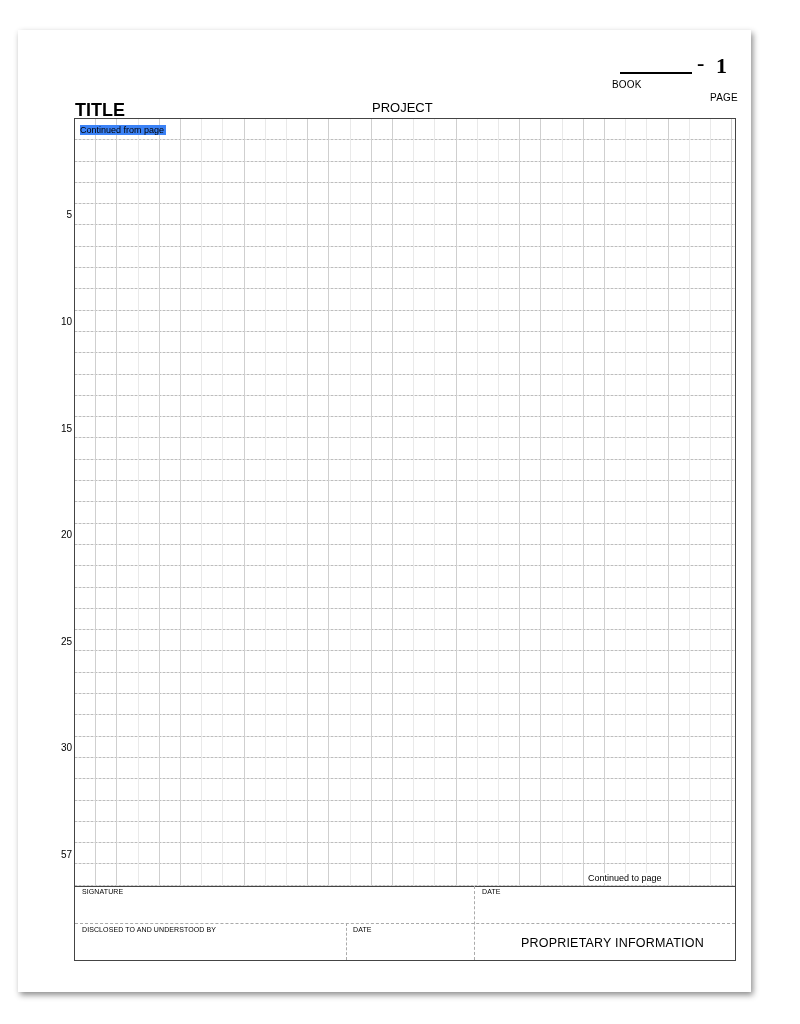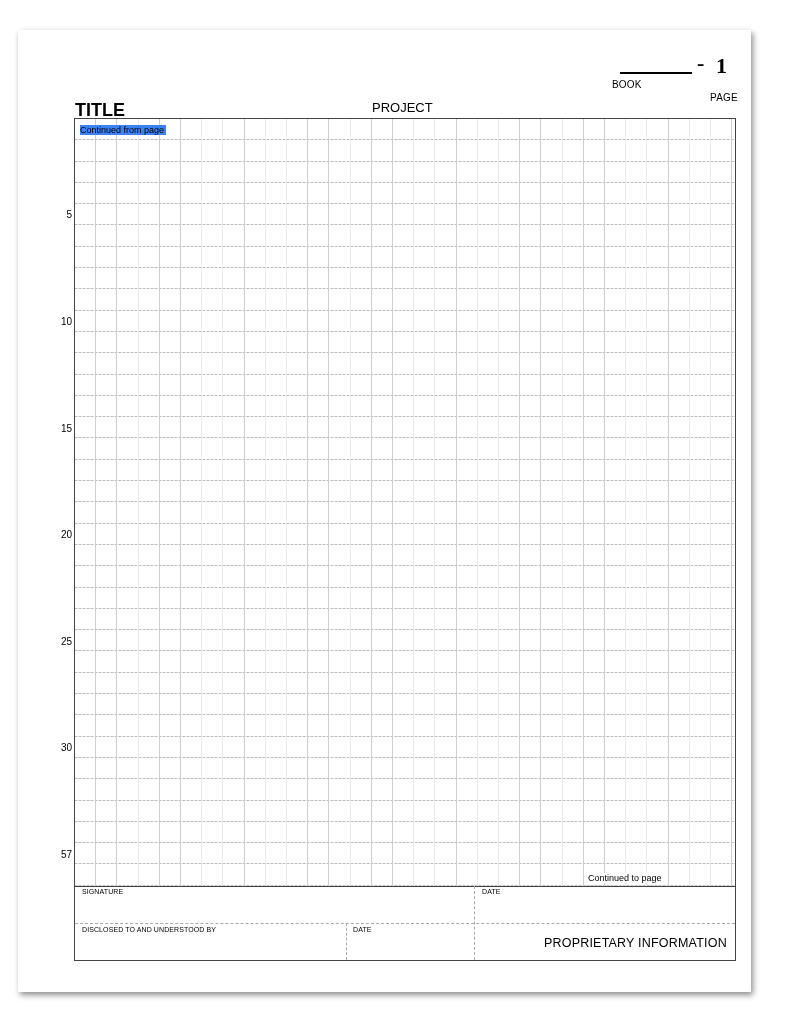--- a/index.html
+++ b/index.html
@@ -164,21 +164,20 @@
     position: absolute;
     font-size: 7px;
     letter-spacing: 0.1px;
   }
   .proprietary {
     position: absolute;
     left: 521px;
     top: 936px;
     font-size: 12.5px;
     letter-spacing: 0.2px;
-    margin-left: 23px;
   }
 </style>
 </head>
 <body>
 
 <div class="sheet"></div>
 
 <div class="book-line"></div>
 <div class="dash">-</div>
 <div class="page-num">1</div>

